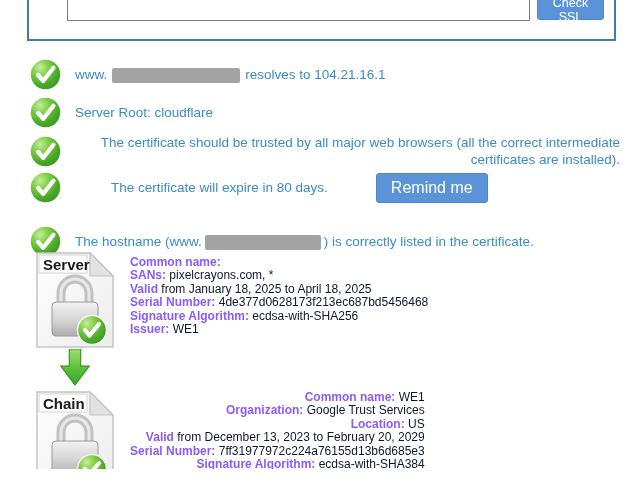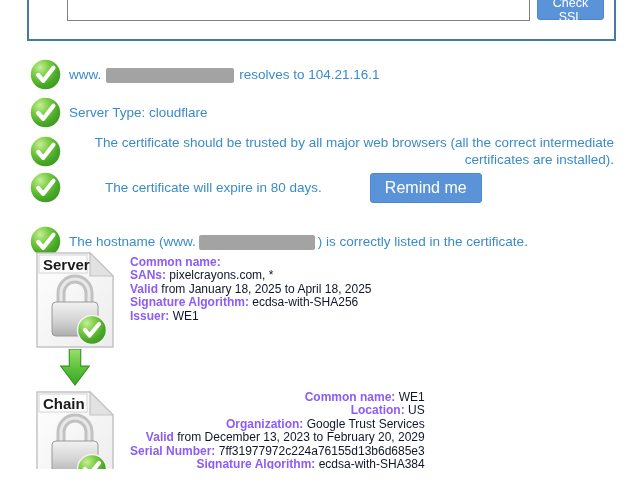--- a/index.html
+++ b/index.html
@@ -13,21 +13,21 @@
             border:1px solid #808080;box-sizing:border-box;font-size:13px;padding:0 6px;
             font-family:"Liberation Sans",sans-serif;outline:none;}
   .check-btn{position:absolute;left:508px;top:4px;width:67px;height:26px;
             background:#5a93d8;border:1px solid #4d88cf;border-radius:3px;color:#fff;
             font-size:12.5px;font-family:"Liberation Sans",sans-serif;cursor:pointer;}
 
   
   .row{position:absolute;left:30px;display:flex;align-items:center;gap:8px;color:#3a8bca;
        font-size:13.5px;line-height:17px;}
   .check-icon{flex:0 0 31px;width:31px;height:31px;}
-  .row-text{white-space:nowrap;}
+  .row-text{white-space:nowrap;margin-left:6px;}
   .row-text.wrap{white-space:normal;width:545px;}
   .redacted{display:inline-block;height:15px;background:#a3a3a3;border-radius:2px;
             vertical-align:middle;filter:blur(0.4px);}
   .remind-btn{margin-left:4px;background:#5a93d8;border:1px solid #4d88cf;border-radius:3px;
             color:#fff;font-size:16px;padding:5px 14px;font-family:"Liberation Sans",sans-serif;
             cursor:pointer;}
 
   
   .cert-icon{position:absolute;left:32px;width:86px;height:100px;}
   .cert-details{position:absolute;left:130px;font-size:12px;line-height:13.4px;color:#757575;}
@@ -77,21 +77,21 @@
       <path d="M8.5 16.5 l5.2 6 l10.5 -13.5" stroke="#fff" stroke-width="4.4" fill="none" stroke-linecap="round" stroke-linejoin="round"></path>
     </svg>
     <span class="row-text"><span>www.</span><span class="redacted" style="width:128px;margin:0 5px;"></span><span>resolves to 104.21.16.1</span></span>
   </div>
 
   <div class="row" style="top:97px;">
     <svg class="check-icon" viewBox="0 0 32 32">
       <circle cx="16" cy="16" r="15.2" fill="url(#gr-check)"></circle>
       <path d="M8.5 16.5 l5.2 6 l10.5 -13.5" stroke="#fff" stroke-width="4.4" fill="none" stroke-linecap="round" stroke-linejoin="round"></path>
     </svg>
-    <span class="row-text">Server Type: cloudflare</span>
+    <span class="row-text">Server Root: cloudflare</span>
   </div>
 
   <div class="row" style="top:134px;text-align:right;">
     <svg class="check-icon" viewBox="0 0 32 32">
       <circle cx="16" cy="16" r="15.2" fill="url(#gr-check)"></circle>
       <path d="M8.5 16.5 l5.2 6 l10.5 -13.5" stroke="#fff" stroke-width="4.4" fill="none" stroke-linecap="round" stroke-linejoin="round"></path>
     </svg>
     <span class="row-text wrap">The certificate should be trusted by all major web browsers (all the correct intermediate certificates are installed).</span>
   </div>
 
@@ -121,20 +121,21 @@
     <path d="M29 56 V43 a14 14 0 0 1 28 0 V56" fill="none" stroke="#e9e9e9" stroke-width="3"></path>
     <rect x="20" y="52" width="46" height="34" rx="4" fill="url(#gr-metal)" stroke="#9a9a9a"></rect>
     <circle cx="60" cy="80" r="14.5" fill="url(#gr-check)" stroke="#f2f2f2" stroke-width="1.5"></circle>
     <path d="M53 80 l4.5 5.5 l9.5 -11.5" stroke="#fff" stroke-width="4.2" fill="none" stroke-linecap="round" stroke-linejoin="round"></path>
   </svg>
 
   <div class="cert-details" style="top:256px;">
     <div><span class="fl">Common name:</span> <span class="fv"></span></div>
     <div><span class="fl">SANs:</span> <span class="fv">pixelcrayons.com, *</span></div>
     <div><span class="fl">Valid</span> <span class="fv">from January 18, 2025 to April 18, 2025</span></div>
+    <div><span class="fl">Serial Number:</span> <span class="fv">4de377d0628173f213ec687bd5456468</span></div>
     <div><span class="fl">Signature Algorithm:</span> <span class="fv">ecdsa-with-SHA256</span></div>
     <div><span class="fl">Issuer:</span> <span class="fv">WE1</span></div>
   </div>
 
   <svg class="down-arrow" viewBox="0 0 36 40">
     <path d="M12 0 H24 V18 H33 L18 38 L3 18 H12 Z" fill="url(#gr-arrow)" stroke="#35941f" stroke-width="1.2"></path>
   </svg>
 
   <svg class="cert-icon" style="top:389px;" viewBox="0 0 86 100">
     <path d="M5 3 H58 L81 26 V97 H5 Z" fill="url(#gr-page)" stroke="#c4c4c4" stroke-width="1.5"></path>
@@ -143,21 +144,21 @@
     <text x="11" y="19.5" font-size="15" font-weight="bold" fill="#1a1a1a" font-family="Liberation Sans, sans-serif">Chain</text>
     <path d="M29 56 V43 a14 14 0 0 1 28 0 V56" fill="none" stroke="#c2c2c2" stroke-width="9"></path>
     <path d="M29 56 V43 a14 14 0 0 1 28 0 V56" fill="none" stroke="#e9e9e9" stroke-width="3"></path>
     <rect x="20" y="52" width="46" height="34" rx="4" fill="url(#gr-metal)" stroke="#9a9a9a"></rect>
     <circle cx="60" cy="80" r="14.5" fill="url(#gr-check)" stroke="#f2f2f2" stroke-width="1.5"></circle>
     <path d="M53 80 l4.5 5.5 l9.5 -11.5" stroke="#fff" stroke-width="4.2" fill="none" stroke-linecap="round" stroke-linejoin="round"></path>
   </svg>
 
   <div class="cert-details" style="top:391px;text-align:right;">
     <div><span class="fl">Common name:</span> <span class="fv">WE1</span></div>
+    <div><span class="fl">Organization:</span> <span class="fv">Google Trust Services</span></div>
     <div><span class="fl">Location:</span> <span class="fv">US</span></div>
-    <div><span class="fl">Organization:</span> <span class="fv">Google Trust Services</span></div>
     <div><span class="fl">Valid</span> <span class="fv">from December 13, 2023 to February 20, 2029</span></div>
     <div><span class="fl">Serial Number:</span> <span class="fv">7ff31977972c224a76155d13b6d685e3</span></div>
     <div><span class="fl">Signature Algorithm:</span> <span class="fv">ecdsa-with-SHA384</span></div>
     <div><span class="fl">Issuer:</span> <span class="fv">GTS Root R4</span></div>
   </div>
 
 </div>
 
 </body></html>

